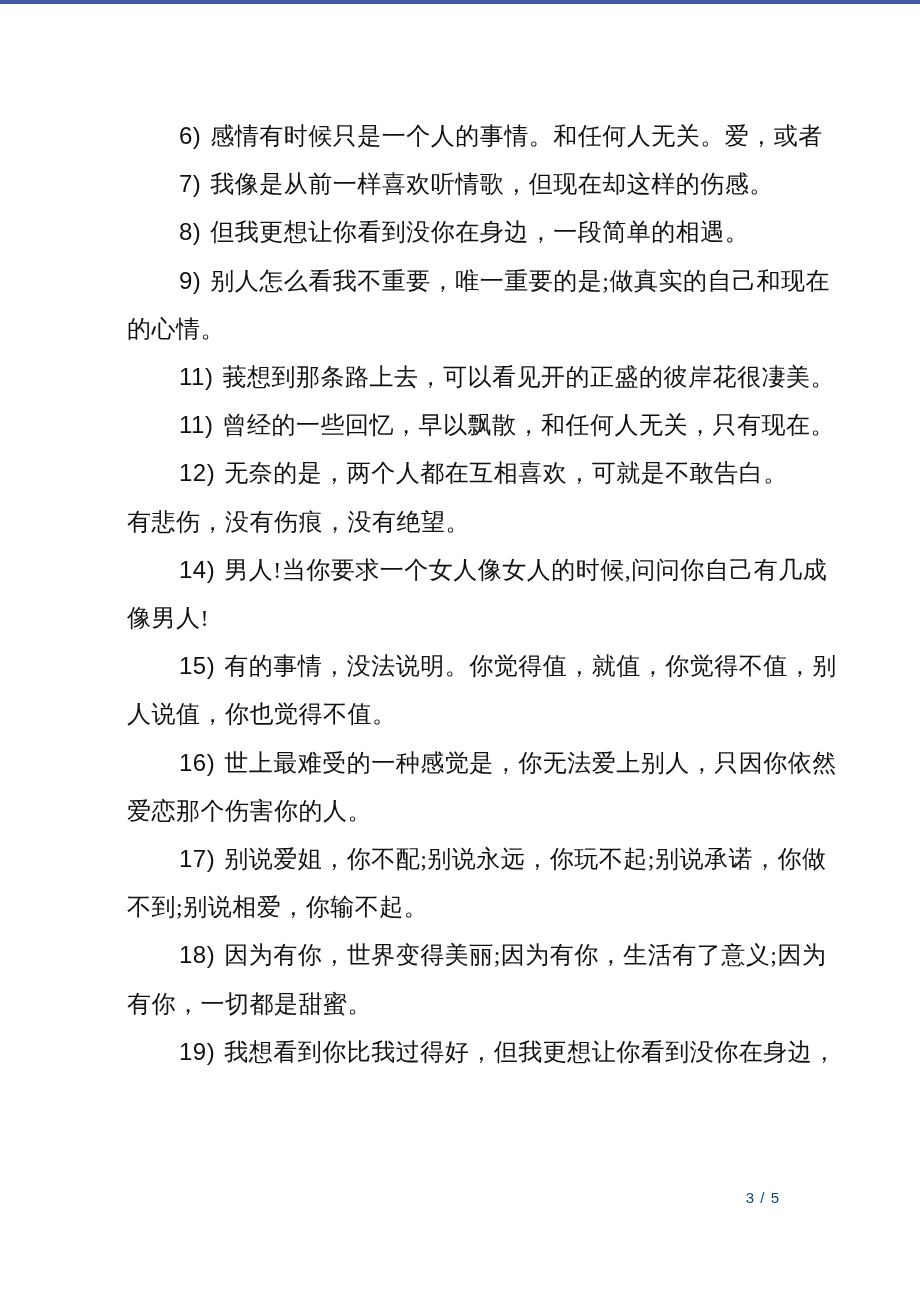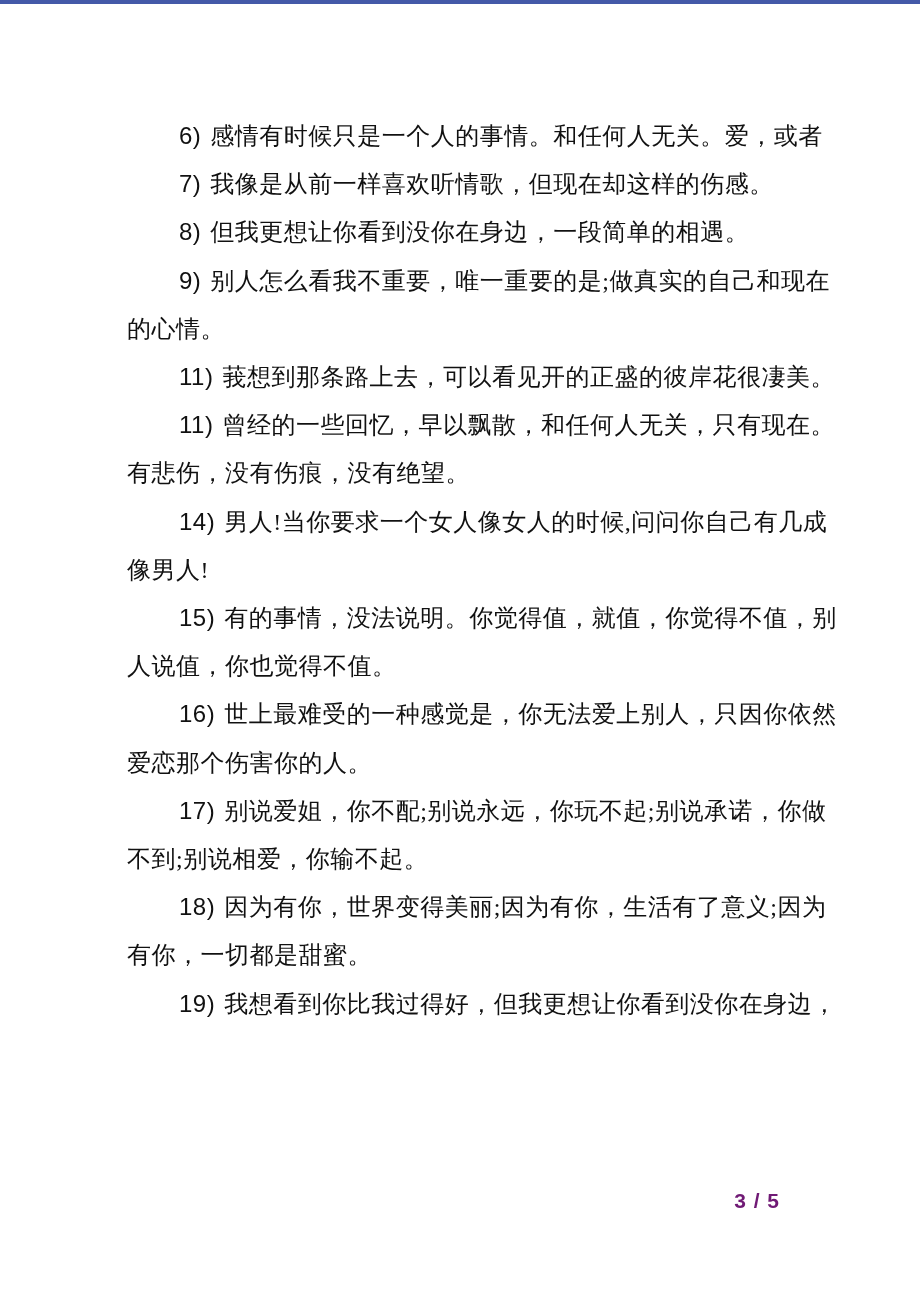--- a/index.html
+++ b/index.html
@@ -40,23 +40,23 @@
   }
   .num {
     font-family: "Liberation Sans", "DejaVu Sans", sans-serif;
     margin-right: 9px;
   }
   .page-number {
     position: absolute;
     top: 1189px;
     right: 140px;
     font-family: "Liberation Sans", "DejaVu Sans", sans-serif;
-    font-size: 21px;
-    font-weight: bold;
-    color: #701a75;
+    font-size: 15px;
+    font-weight: normal;
+    color: #0c4a6e;
     letter-spacing: 1px;
   }
 </style>
 </head>
 <body>
 
 <div class="page">
 
   <div class="top-border" style="background: rgb(68, 89, 168);"></div>
 
@@ -68,20 +68,21 @@
 
     <div class="line indent"><span class="num">8)</span><span>但我更想让你看到没你在身边，一段简单的相遇。</span></div>
 
     <div class="line indent"><span class="num">9)</span><span>别人怎么看我不重要，唯一重要的是;做真实的自己和现在</span></div>
     <div class="line cont">的心情。</div>
 
     <div class="line indent"><span class="num">11)</span><span>莪想到那条路上去，可以看见开的正盛的彼岸花很凄美。</span></div>
 
     <div class="line indent"><span class="num">11)</span><span>曾经的一些回忆，早以飘散，和任何人无关，只有现在。</span></div>
 
+    <div class="line indent"><span class="num">12)</span><span>无奈的是，两个人都在互相喜欢，可就是不敢告白。</span></div>
 
     <div class="line cont">有悲伤，没有伤痕，没有绝望。</div>
 
     <div class="line indent"><span class="num">14)</span><span>男人!当你要求一个女人像女人的时候,问问你自己有几成</span></div>
     <div class="line cont">像男人!</div>
 
     <div class="line indent"><span class="num">15)</span><span>有的事情，没法说明。你觉得值，就值，你觉得不值，别</span></div>
     <div class="line cont">人说值，你也觉得不值。</div>
 
     <div class="line indent"><span class="num">16)</span><span>世上最难受的一种感觉是，你无法爱上别人，只因你依然</span></div>

